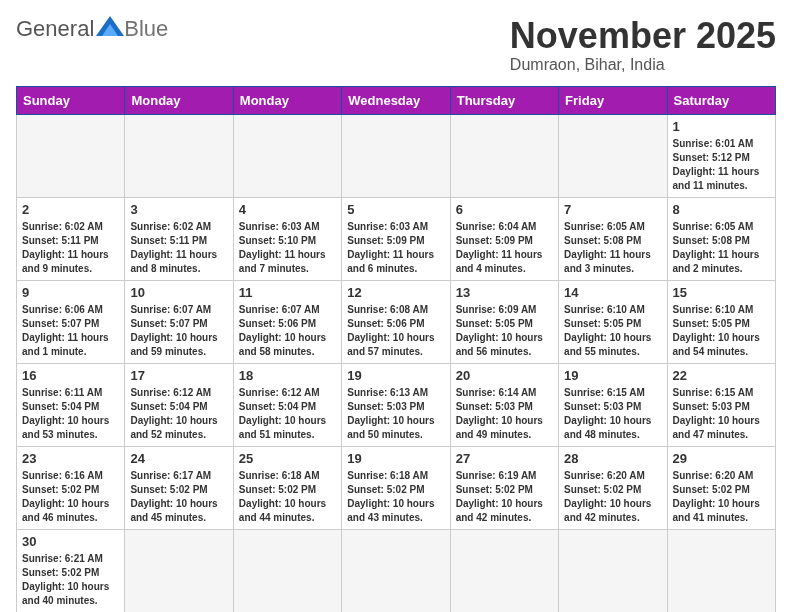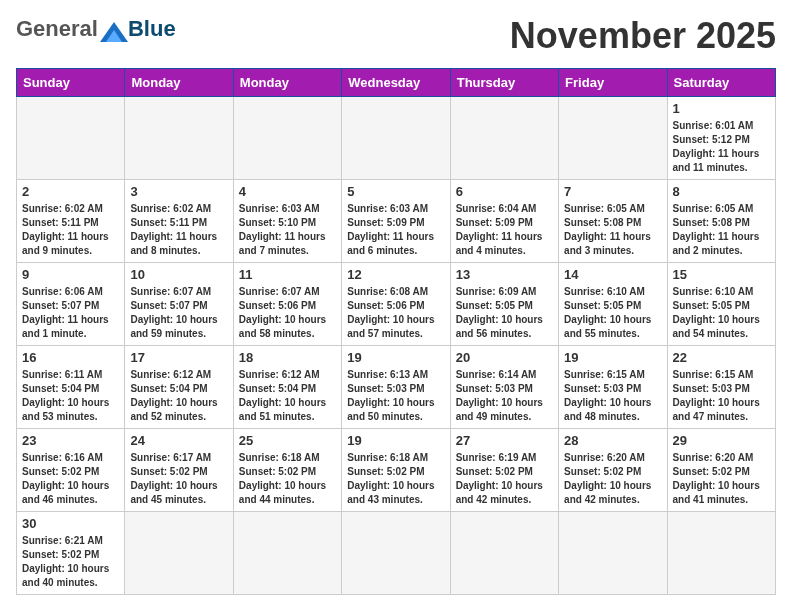--- a/index.html
+++ b/index.html
@@ -16,27 +16,27 @@
       align-items: flex-start;
       margin-bottom: 12px;
     }
     .logo {
       display: flex;
       flex-direction: column;
       align-items: flex-start;
     }
     .logo-text {
       display: flex;
-      align-items: flex-end;
+      align-items: flex-start;
       font-size: 22px;
-      font-weight: bold;
+      font-weight: normal;
       color: #333;
     }
     .logo-general { color: #555; }
-    .logo-blue { color: #0c4a6e; }
+    .logo-blue { color: #737373; }
     .logo-icon {
       width: 28px;
       height: 20px;
       margin-left: 2px;
       margin-right: 0;
     }
     .title-block { }
     .month-title {
       font-size: 36px;
       font-weight: bold;
@@ -101,20 +101,21 @@
         <span class="logo-general">General</span>
         <svg class="logo-icon" viewBox="0 0 28 20" xmlns="http://www.w3.org/2000/svg">
           <polygon points="0,20 14,0 28,20" fill="#1a6fc4"></polygon>
           <polygon points="6,20 14,8 22,20" fill="#5aabff"></polygon>
         </svg>
         <span class="logo-blue">Blue</span>
       </div>
     </div>
     <div class="title-block">
       <div class="month-title">November 2025</div>
+      <div class="location-title">Dumraon, Bihar, India</div>
     </div>
   </div>
 
   <table class="calendar">
     <thead>
       <tr>
         <th>Sunday</th>
         <th>Monday</th>
         <th>Monday</th>
         <th>Wednesday</th>

